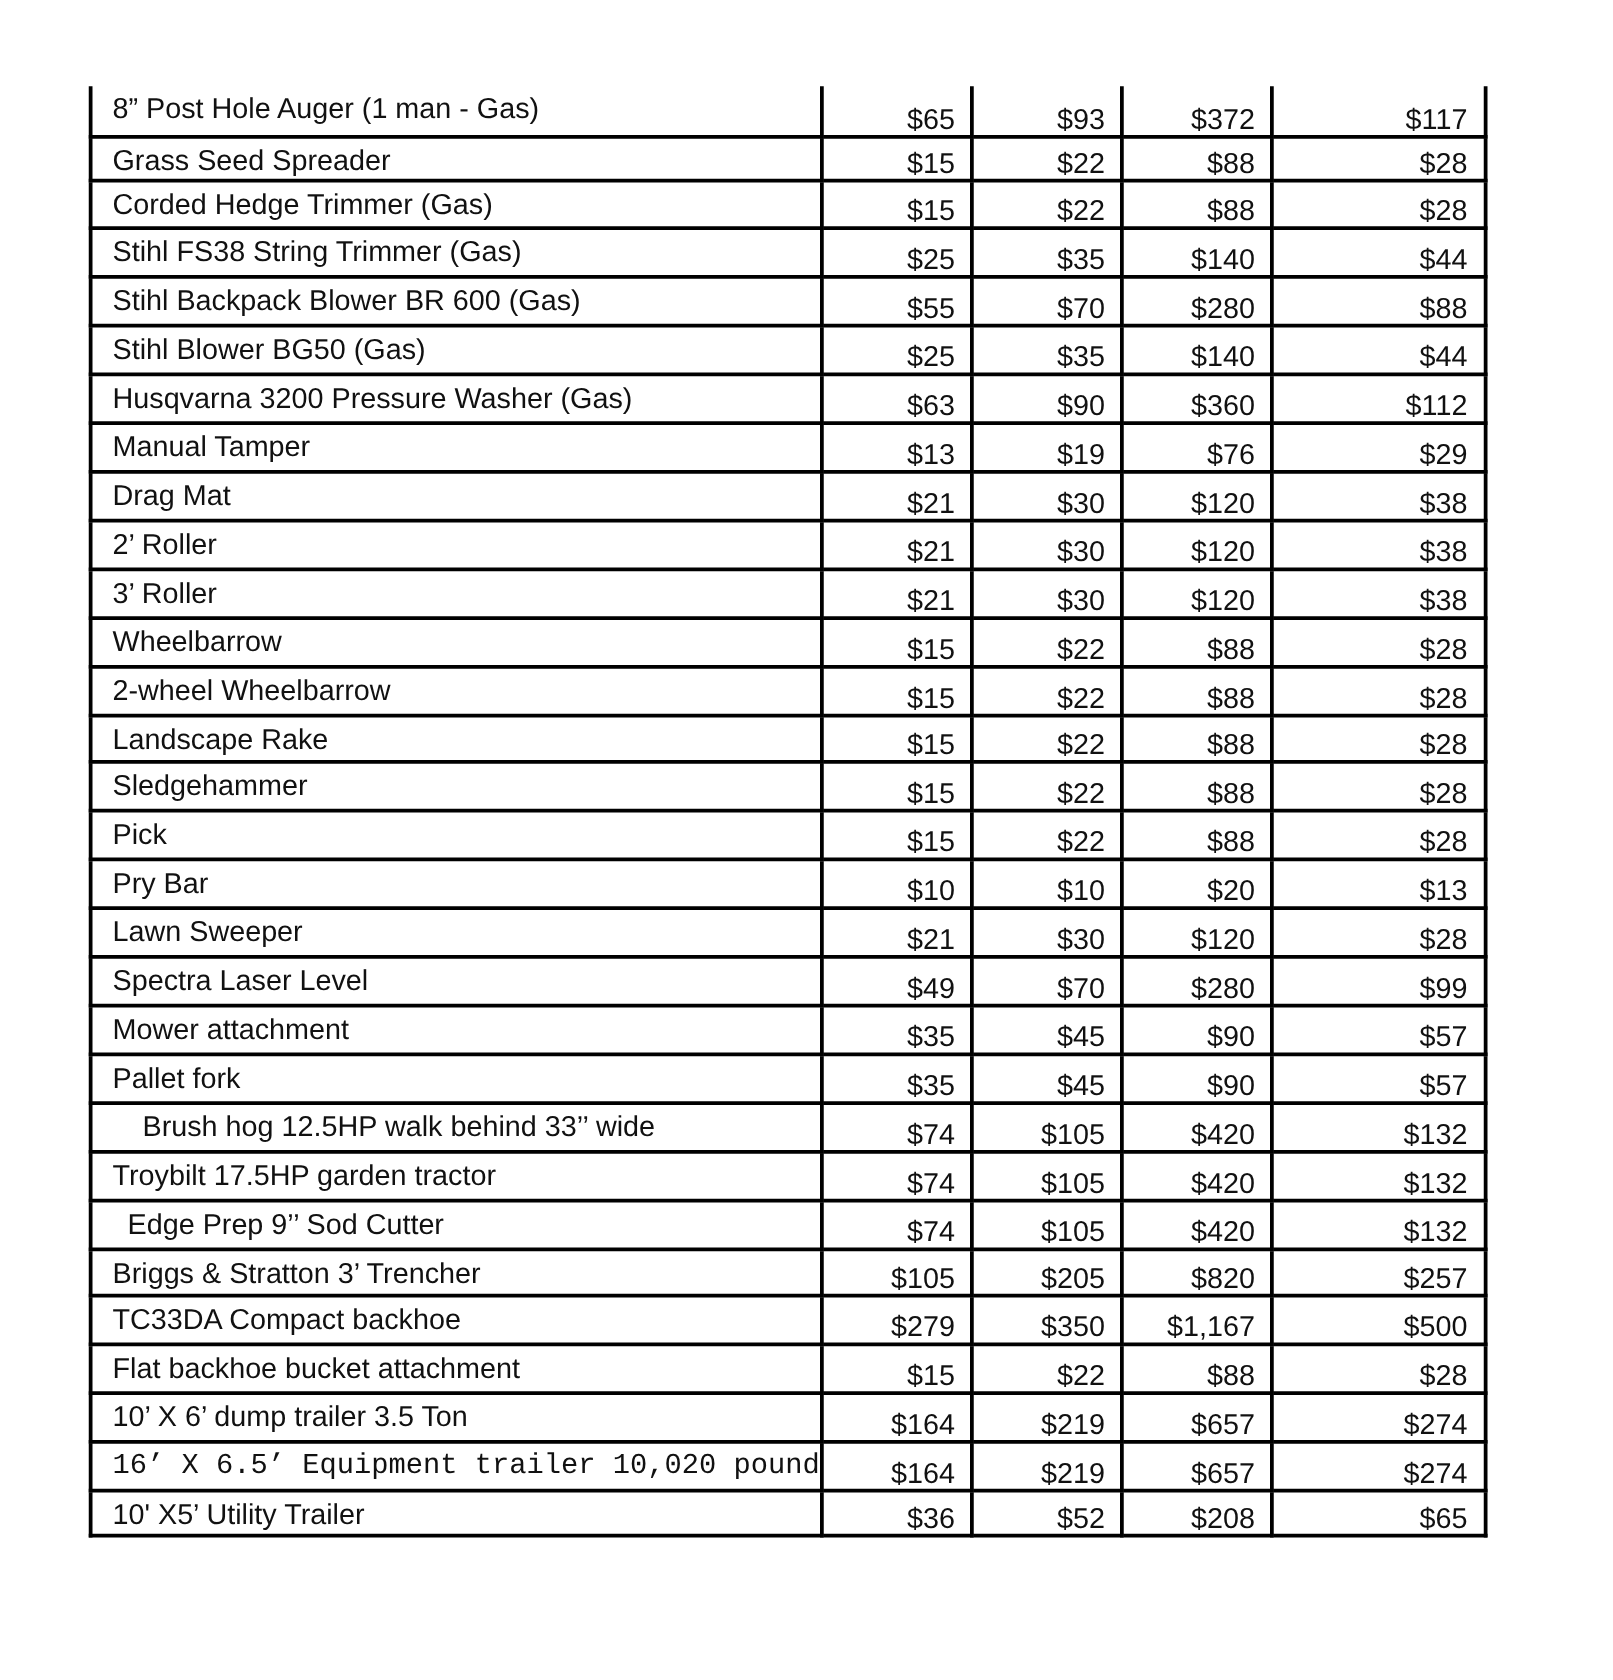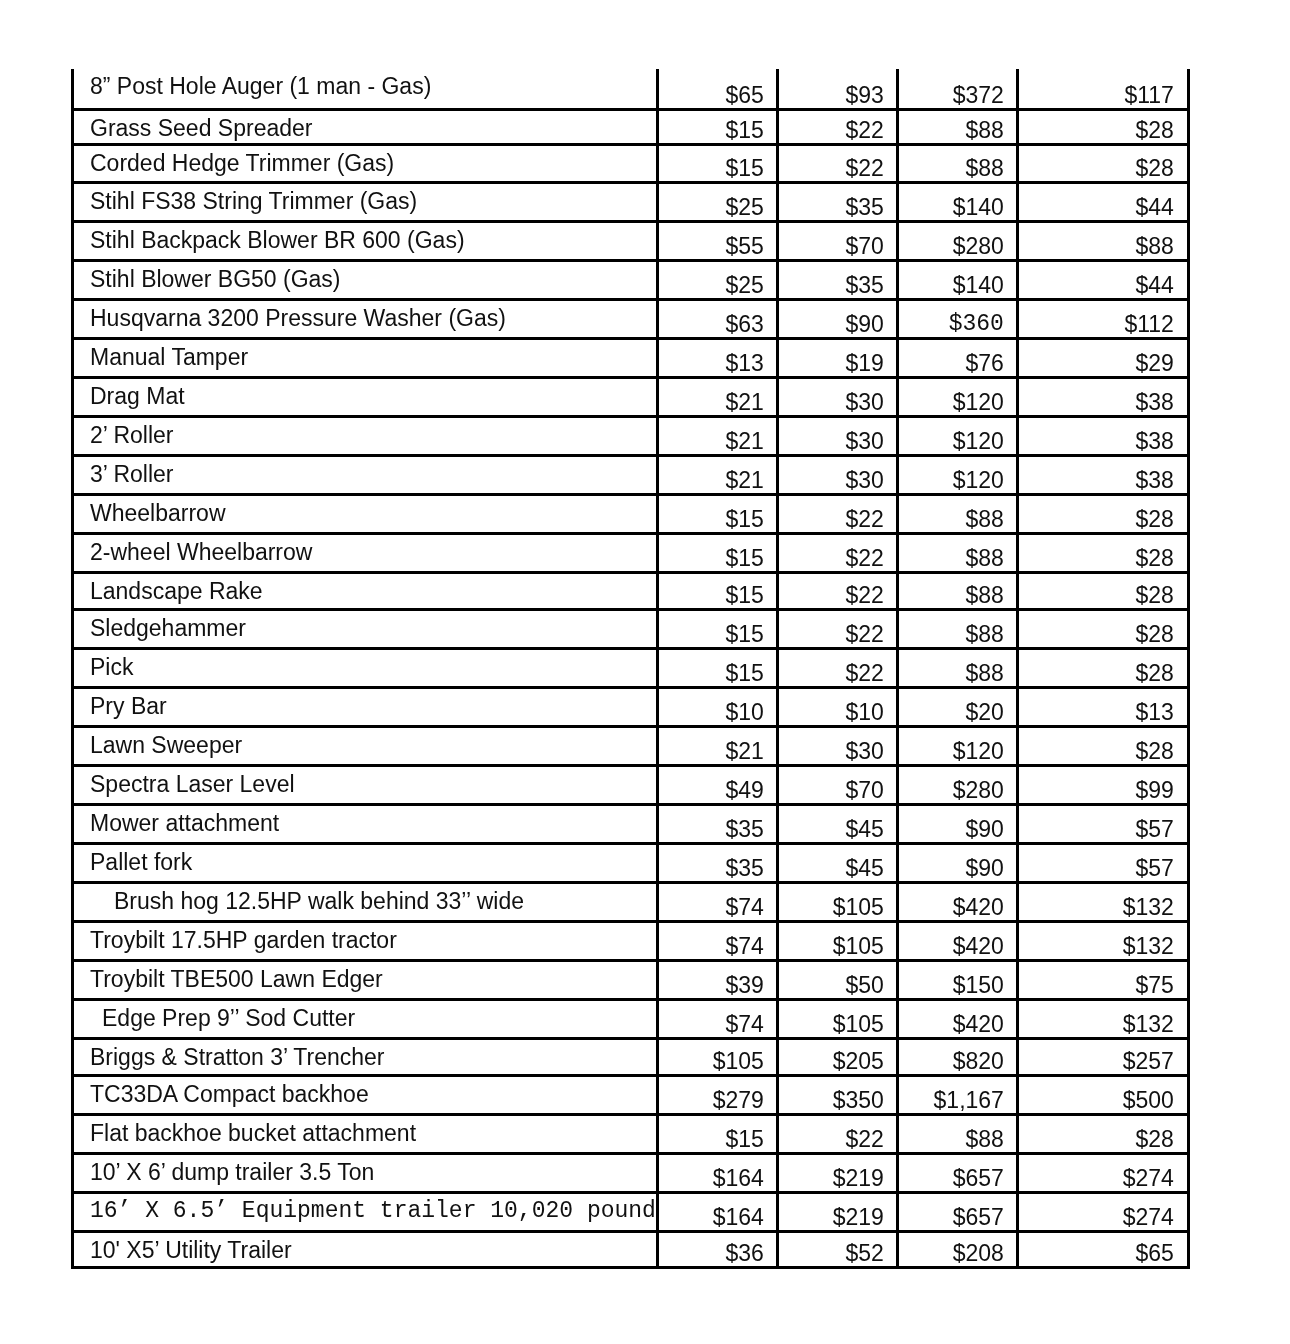--- a/index.html
+++ b/index.html
@@ -65,21 +65,21 @@
     <td class="name" style="height: 30px;">Stihl Blower BG50 (Gas)</td>
     <td class="price" style="height: 35px;">$25</td>
     <td class="price" style="height: 35px;">$35</td>
     <td class="price" style="height: 35px;">$140</td>
     <td class="price last" style="height: 35px;">$44</td>
   </tr>
       <tr style="height: 36px;">
     <td class="name" style="height: 30px;">Husqvarna 3200 Pressure Washer (Gas)</td>
     <td class="price" style="height: 35px;">$63</td>
     <td class="price" style="height: 35px;">$90</td>
-    <td class="price" style="height: 35px; font-family: Liberation Mono, monospace;">$360</td>
+    <td class="price" style="height: 35px;">$360</td>
     <td class="price last" style="height: 35px;">$112</td>
   </tr>
       <tr style="height: 36px;">
     <td class="name" style="height: 30px;">Manual Tamper</td>
     <td class="price" style="height: 35px;">$13</td>
     <td class="price" style="height: 35px;">$19</td>
     <td class="price" style="height: 35px;">$76</td>
     <td class="price last" style="height: 35px;">$29</td>
   </tr>
       <tr style="height: 36px;">
@@ -181,27 +181,20 @@
     <td class="price last" style="height: 35px;">$132</td>
   </tr>
       <tr style="height: 36px;">
     <td class="name" style="height: 30px;">Troybilt 17.5HP garden tractor</td>
     <td class="price" style="height: 35px;">$74</td>
     <td class="price" style="height: 35px;">$105</td>
     <td class="price" style="height: 35px;">$420</td>
     <td class="price last" style="height: 35px;">$132</td>
   </tr>
       <tr style="height: 36px;">
-    <td class="name" style="height: 30px;">Troybilt TBE500 Lawn Edger</td>
-    <td class="price" style="height: 35px;">$39</td>
-    <td class="price" style="height: 35px;">$50</td>
-    <td class="price" style="height: 35px;">$150</td>
-    <td class="price last" style="height: 35px;">$75</td>
-  </tr>
-      <tr style="height: 36px;">
     <td class="name" style="height: 30px; padding-left: 28px;">Edge Prep 9’’ Sod Cutter</td>
     <td class="price" style="height: 35px;">$74</td>
     <td class="price" style="height: 35px;">$105</td>
     <td class="price" style="height: 35px;">$420</td>
     <td class="price last" style="height: 35px;">$132</td>
   </tr>
       <tr style="height: 34px;">
     <td class="name" style="height: 28px;">Briggs &amp; Stratton 3’ Trencher</td>
     <td class="price" style="height: 33px;">$105</td>
     <td class="price" style="height: 33px;">$205</td>

